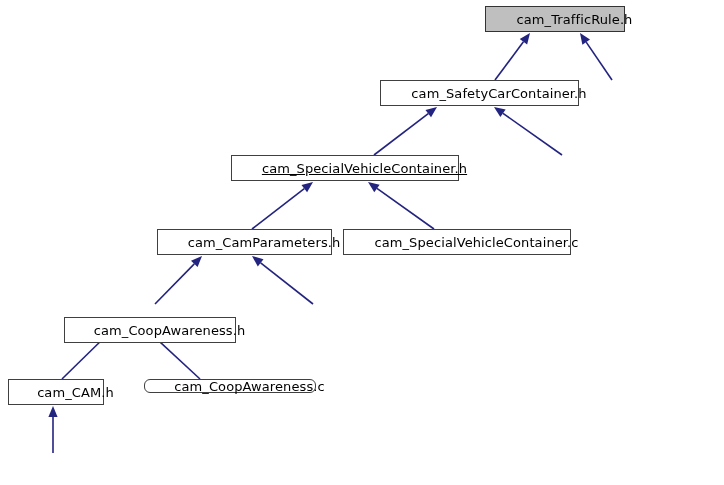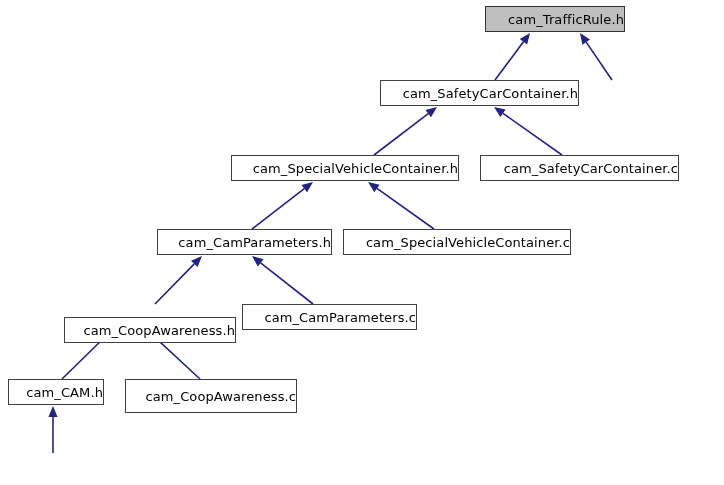--- a/index.html
+++ b/index.html
@@ -25,21 +25,21 @@
   .node {
     position: absolute;
     box-sizing: border-box;
     border: 1px solid #404040;
     background: #ffffff;
     color: #000000;
     font-size: 13px;
     line-height: 1;
     display: flex;
     align-items: center;
-    justify-content: flex-end;
+    justify-content: center;
     white-space: nowrap;
     letter-spacing: 0.1px;
     z-index: 2;
     padding-left: 39px;
   }
   .node.highlight {
     background: #bfbfbf;
     border-color: #333333;
   }
   .node-label {
@@ -96,37 +96,31 @@
         <line x1="53" y1="453" x2="53" y2="417" stroke="#232380" stroke-width="1.6"></line>
         <polygon points="53,406 57.6,417 48.4,417" fill="#232380"></polygon>
       </g>
     </svg>
 <div class="node highlight" style="left: 485px; top: 6px; width: 140px; height: 26px;">
       <span class="node-label">cam_TrafficRule.h</span>
     </div>
     <div class="node" style="left: 361px; top: 80px; width: 199px; height: 26px; margin-left: 19px;">
       <span class="node-label">cam_SafetyCarContainer.h</span>
     </div>
-    <div class="node" style="left: 231px; top: 155px; width: 228px; height: 26px;">
+    <div class="node" style="left: 231px; top: 155px; width: 228px; height: 26px; text-decoration: underline;">
       <span class="node-label">cam_SpecialVehicleContainer.h</span>
-    </div>
-    <div class="node" style="left: 480px; top: 155px; width: 199px; height: 26px;">
-      <span class="node-label">cam_SafetyCarContainer.c</span>
     </div>
     <div class="node" style="left: 147px; top: 229px; width: 175px; height: 26px; margin-left: 10px;">
       <span class="node-label">cam_CamParameters.h</span>
     </div>
     <div class="node" style="left: 343px; top: 229px; width: 228px; height: 26px;">
       <span class="node-label">cam_SpecialVehicleContainer.c</span>
     </div>
     <div class="node" style="left: 48px; top: 317px; width: 172px; height: 26px; margin-left: 16px;">
       <span class="node-label">cam_CoopAwareness.h</span>
     </div>
-    <div class="node" style="left: 242px; top: 304px; width: 175px; height: 26px;">
-      <span class="node-label">cam_CamParameters.c</span>
-    </div>
     <div class="node" style="left: 8px; top: 379px; width: 96px; height: 26px;">
       <span class="node-label">cam_CAM.h</span>
     </div>
-    <div class="node" style="left: 125px; top: 379px; width: 172px; height: 34px;">
+    <div class="node" style="left: 144px; top: 379px; width: 172px; height: 14px; border-radius: 6px;">
       <span class="node-label">cam_CoopAwareness.c</span>
     </div>
   </div>
 
 </body></html>

